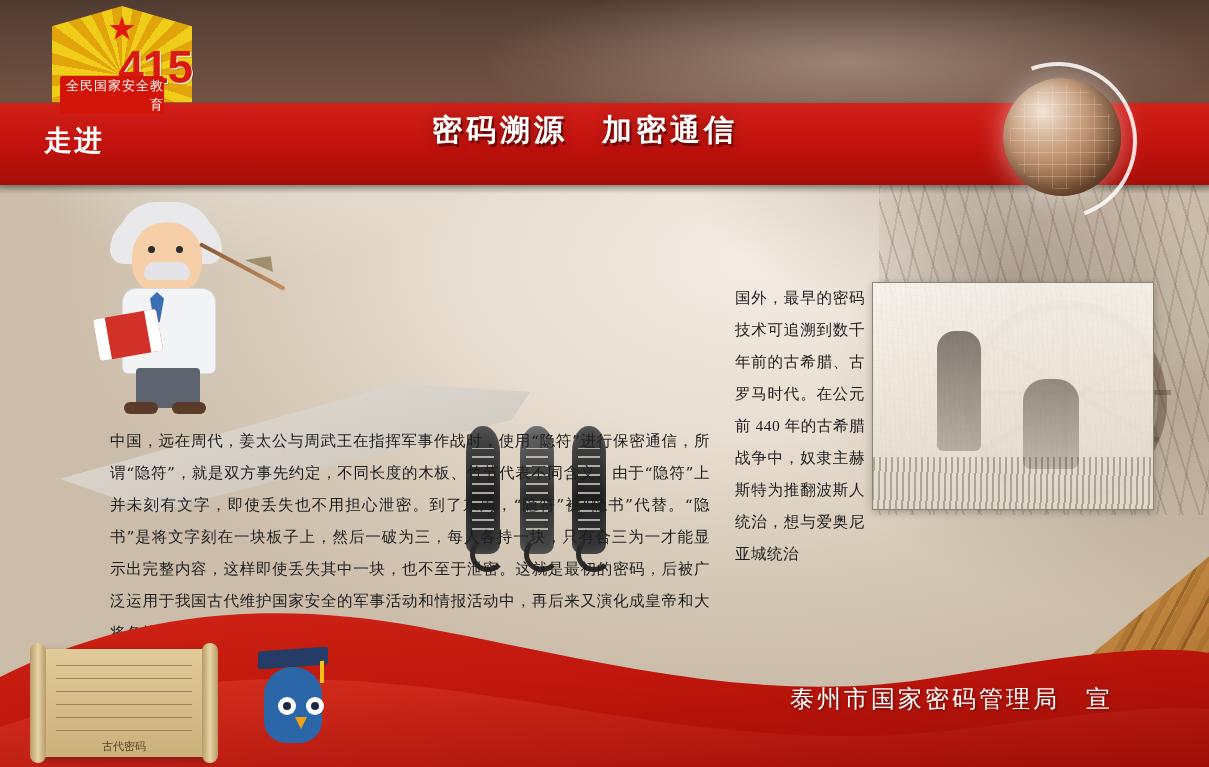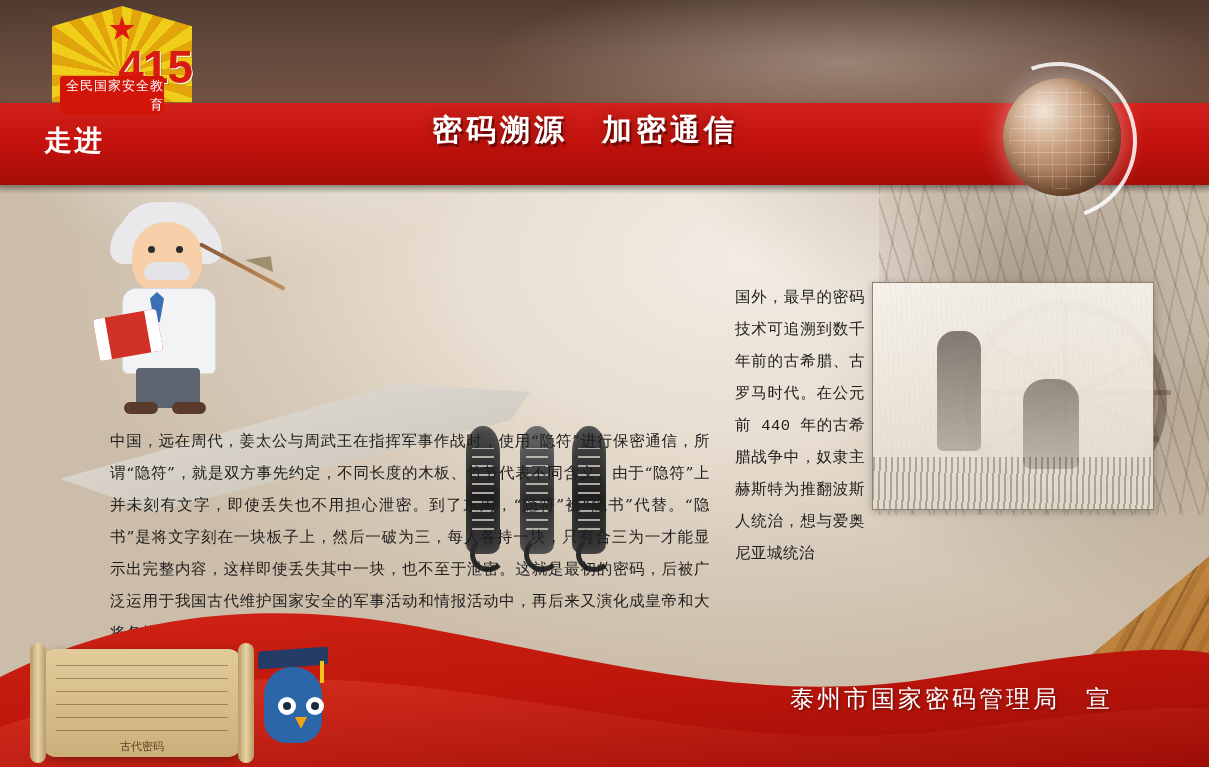--- a/index.html
+++ b/index.html
@@ -366,21 +366,21 @@
     line-height: 32px;
     color: #1d1d1d;
     letter-spacing: .5px;
     text-align: justify;
   }
 
   .col-right-text {
     position: absolute;
     left: 735px; top: 282px;
     width: 130px;
-    font-family: Liberation Mono, monospace;
+    font-family: Liberation Serif, serif;
     font-size: 15.5px;
     line-height: 32px;
     color: #1d1d1d;
     letter-spacing: .5px;
     text-align: justify;
   }
   .col-right-wide {
     position: absolute;
     left: 735px; top: 520px;
     width: 420px;
@@ -416,23 +416,23 @@
     border-radius: 22px 22px 8px 8px;
   }
   .eng-ground {
     position: absolute; left: 0; bottom: 0; width: 100%; height: 52px;
     background: repeating-linear-gradient(92deg, rgba(50,38,26,0.30) 0 2px, rgba(50,38,26,0) 2px 6px);
   }
 
   
   .parchment {
     position: absolute; left: 42px; bottom: 10px;
-    width: 200px; height: 108px;
+    width: 164px; height: 108px;
     background: linear-gradient(180deg, #e2cb9a, #cbb07b);
-    border-radius: 14px;
+    border-radius: 3px;
     box-shadow: 0 3px 8px rgba(0,0,0,0.3);
   }
   .parchment::before, .parchment::after {
     content: ""; position: absolute; top: -6px; width: 16px; height: 120px;
     background: linear-gradient(90deg, #b89a66, #e7d3a6, #b89a66);
     border-radius: 8px;
   }
   .parchment::before { left: -12px; }
   .parchment::after { right: -12px; }
   .parch-lines {

